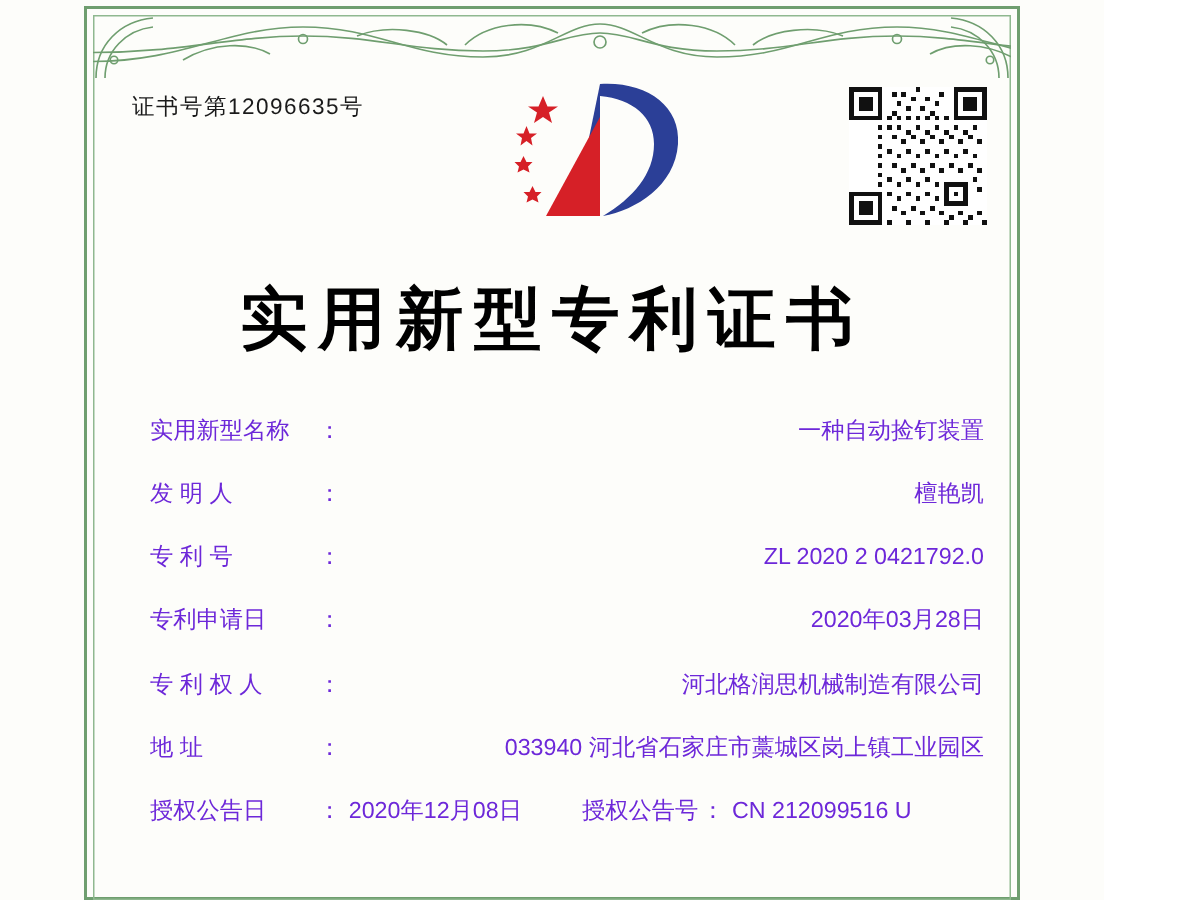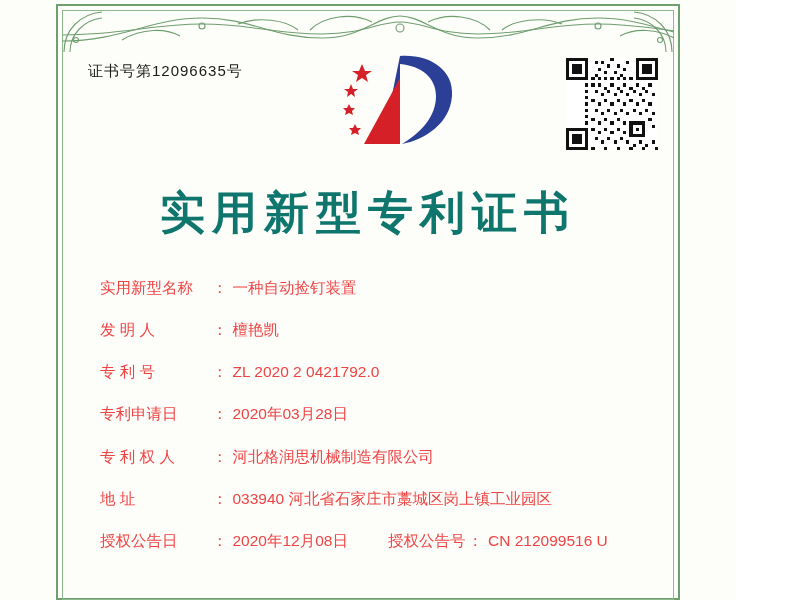--- a/index.html
+++ b/index.html
@@ -89,55 +89,56 @@
   .main-title {
     position: absolute;
     left: 0;
     right: 0;
     top: 183px;
     text-align: center;
     font-family: "DejaVu Serif", "Liberation Serif", serif;
     font-weight: bold;
     font-size: 45px;
     letter-spacing: 7px;
-    color: #0f766e;
+    color: #000000;
   }
 
   .fields {
     position: absolute;
     left: 100px;
     right: 80px;
     top: 278px;
   }
   .field-row {
     display: flex;
     align-items: baseline;
     margin-bottom: 22px;
     font-size: 15.5px;
-    color: #ef4444;
+    color: #6d28d9;
     line-height: 1.3;
   }
   .field-label {
     width: 112px;
     flex: 0 0 112px;
     display: flex;
     justify-content: space-between;
     letter-spacing: 0px;
   }
   .field-label.tight {
     letter-spacing: 0;
     display: block;
   }
   .field-colon {
     flex: 0 0 auto;
     margin-right: 5px;
   }
   .field-value {
     flex: 1 1 auto;
     white-space: nowrap;
+    text-align: right;
   }
   .field-row.split {
     margin-bottom: 0;
   }
   .field-sub {
     display: flex;
     align-items: flex-end;
     margin-left: 40px;
   }
   .field-sub .sub-label {

